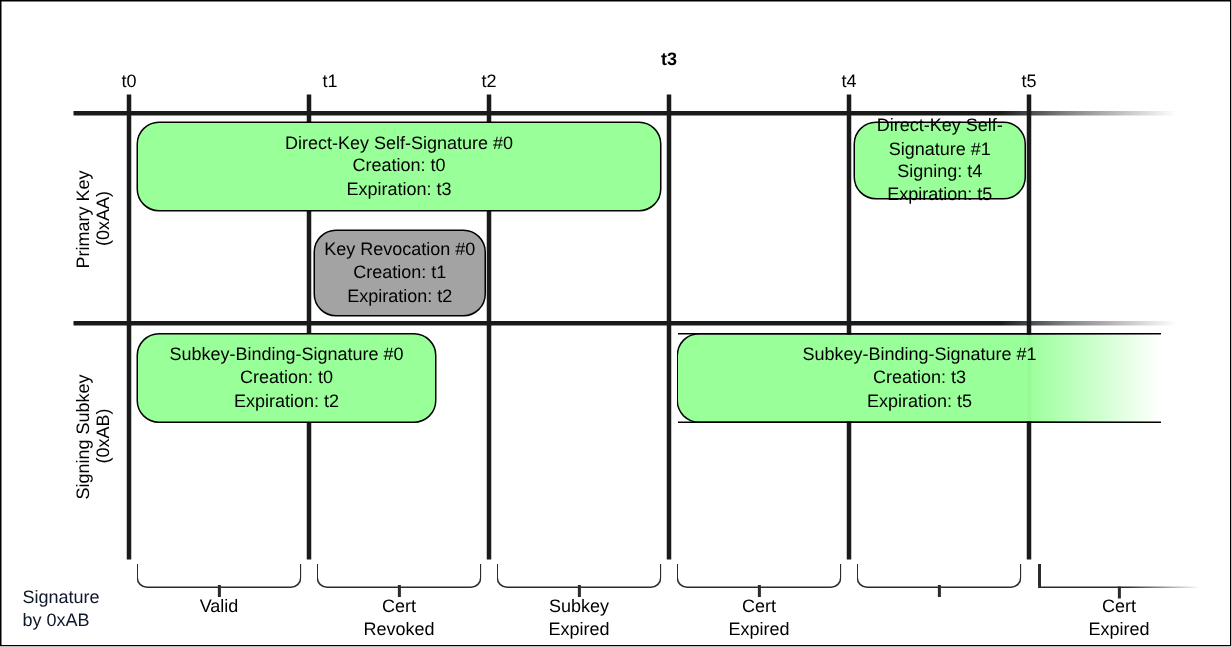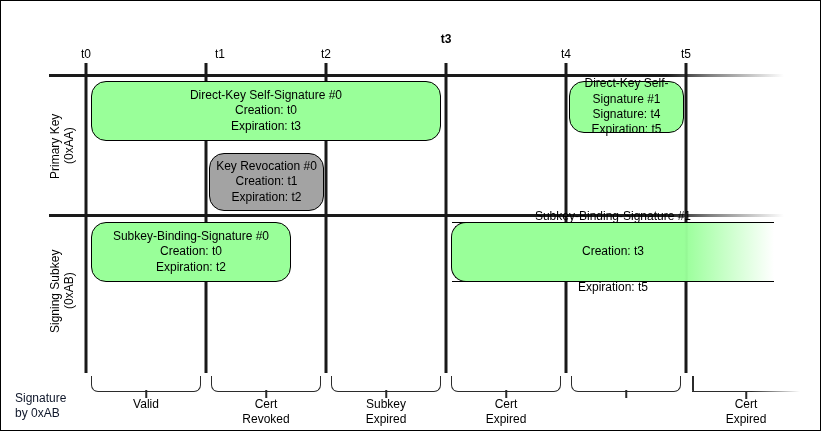--- a/index.html
+++ b/index.html
@@ -83,21 +83,20 @@
   .sig-box.green { background: #99ff99; }
   .sig-box.red   { background: #a3a3a3; }
   .sig-box.fade-right {
     border-right: none;
     border-top-right-radius: 0;
     border-bottom-right-radius: 0;
     background: linear-gradient(to right,
         #99ff99 0%,
         #99ff99 72%,
         rgba(153,255,153,0.0) 100%);
-    gap: 20px;
   }
   .sig-box.fade-right::before,
   .sig-box.fade-right::after {
     content: "";
     position: absolute;
     left: 0; right: 0;
     height: 1px;
     background: linear-gradient(to right,
         #000 0%, #000 72%, rgba(0,0,0,0) 100%);
   }
@@ -198,21 +197,21 @@
 
   <div class="sig-box red" style="left:208px; top:152px; width:115px; height:58px;">
     <div class="sig-title">Key Revocation #0</div>
     <div>Creation: t1</div>
     <div>Expiration: t2</div>
   </div>
 
   <div class="sig-box green" style="left:568px; top:80px; width:115px; height:52px;">
     <div class="sig-title">Direct-Key Self-
 Signature #1</div>
-    <div>Signature: t4</div>
+    <div>Signing: t4</div>
     <div>Expiration: t5</div>
   </div>
 
   <div class="sig-box green" style="left:90px; top:221px; width:200px; height:60px;">
     <div class="sig-title">Subkey-Binding-Signature #0</div>
     <div>Creation: t0</div>
     <div>Expiration: t2</div>
   </div>
 
   <div class="sig-box green fade-right" style="left:450px; top:221px; width:323px; height:60px;">

